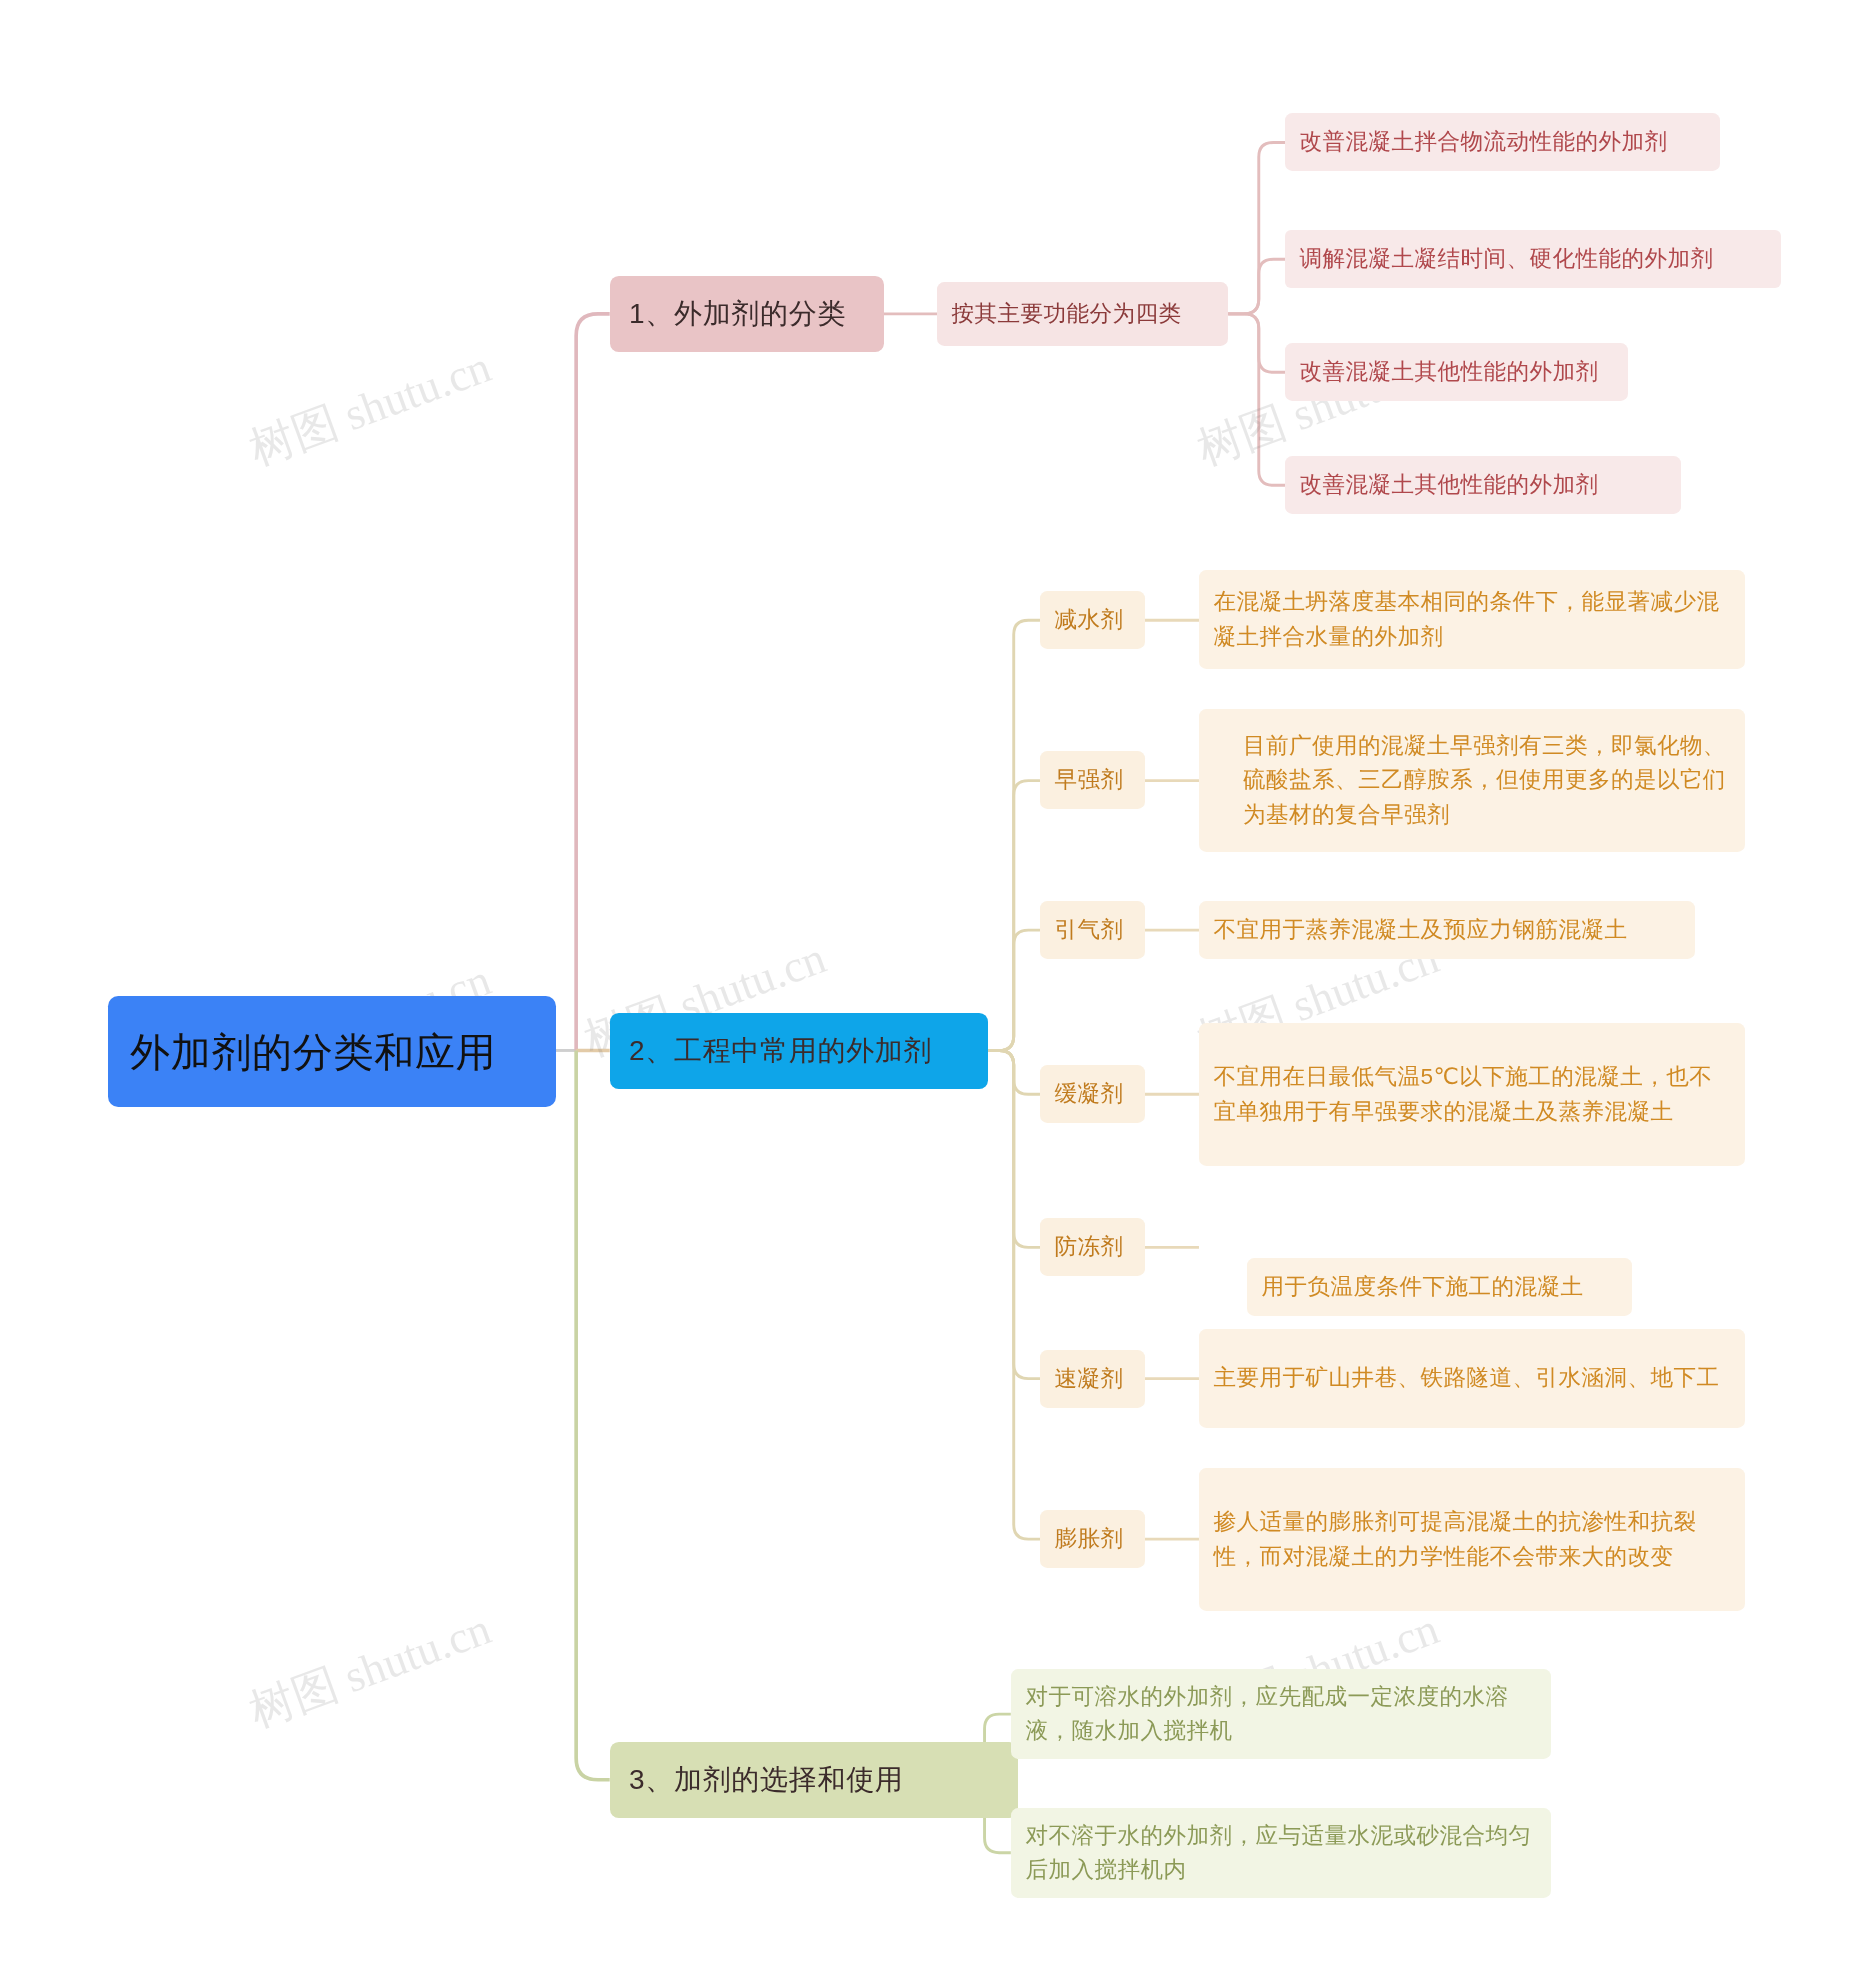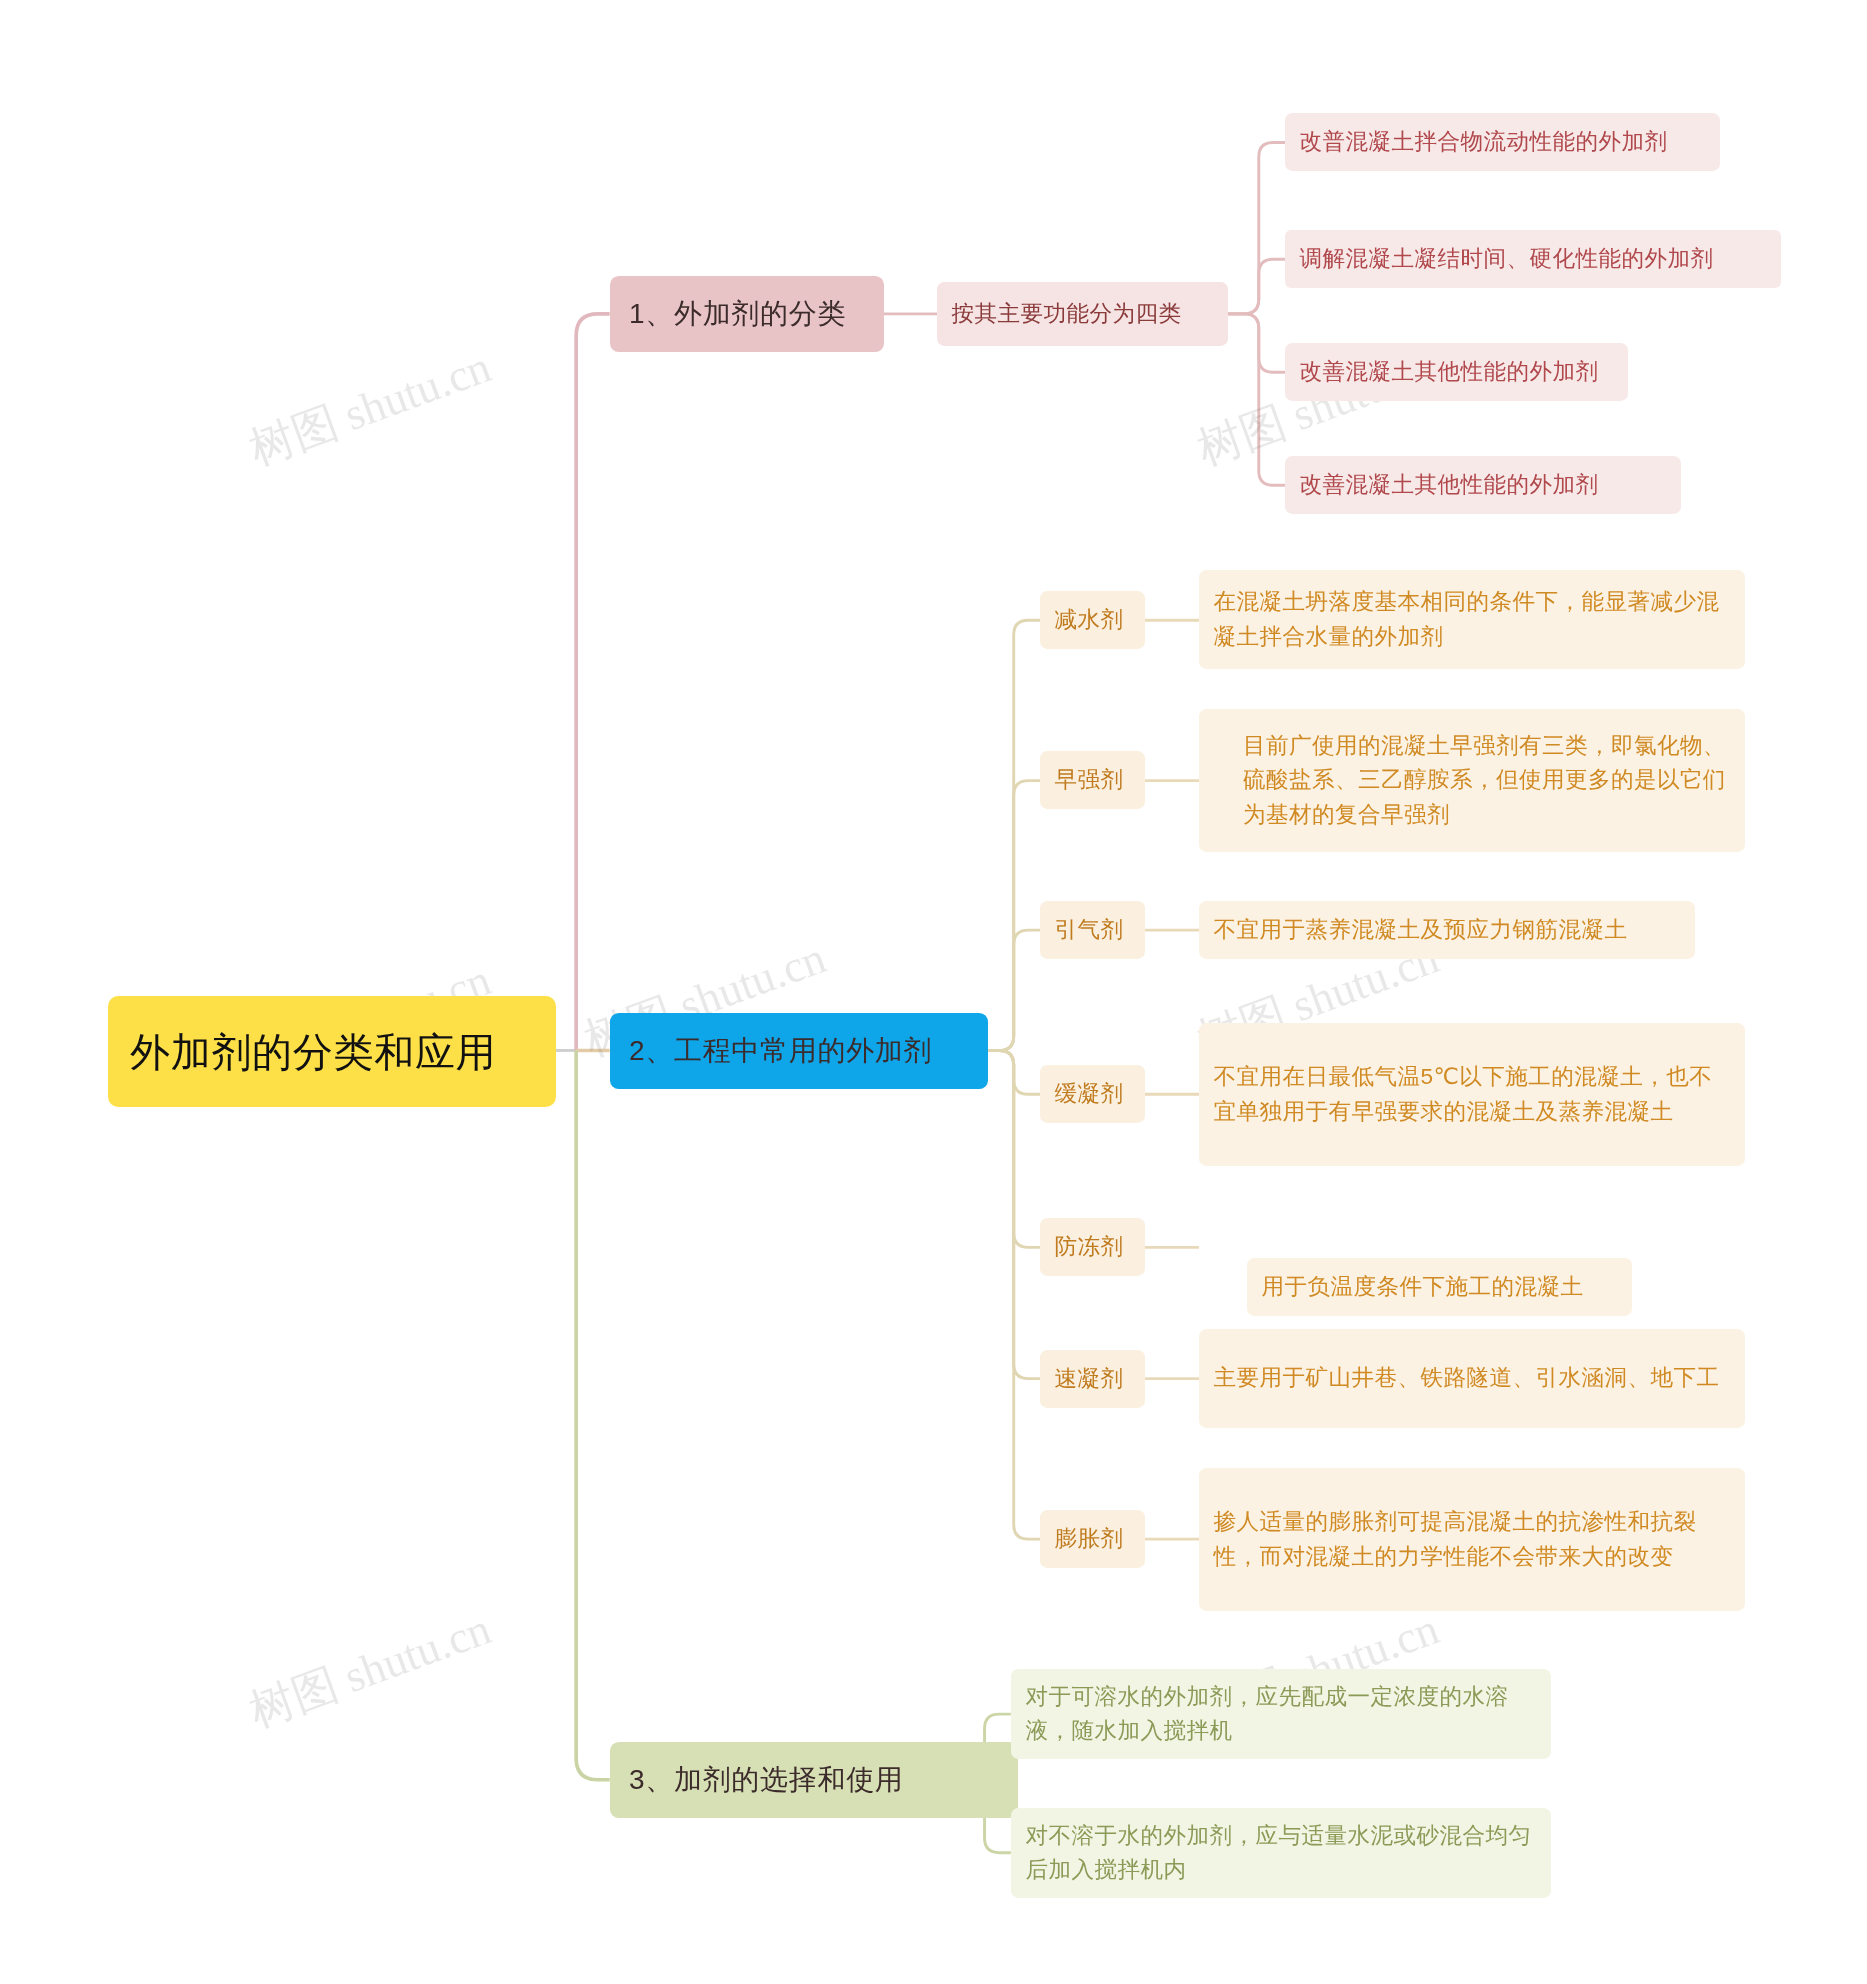--- a/index.html
+++ b/index.html
@@ -31,21 +31,21 @@
     position: absolute;
     box-sizing: border-box;
     border-radius: 8.8px;
     display: flex;
     align-items: center;
     white-space: pre-wrap;
     word-break: break-all;
   }
   
   .root {
-    background: #fde047;
+    background: #3b82f6;
     color: #111111;
     font-size: 40px;
     line-height: 1.35;
     padding: 10px 22px;
     border-radius: 10.2px;
     letter-spacing: 0.7px;
   }
   
   .lvl1 {
     font-size: 28px;

